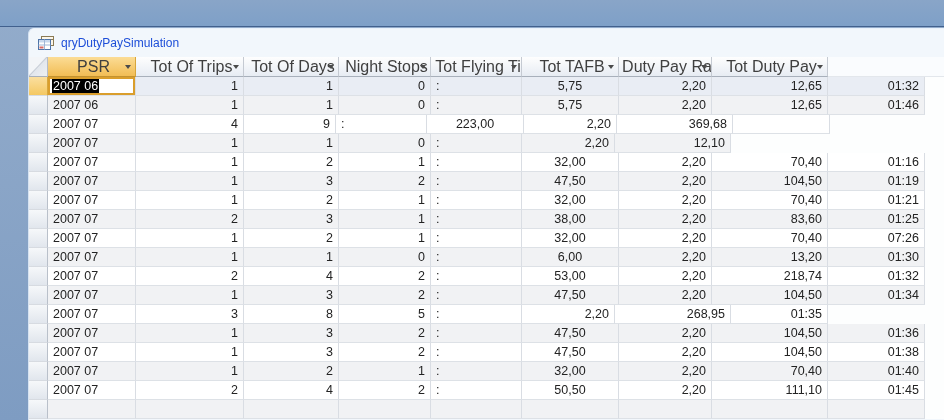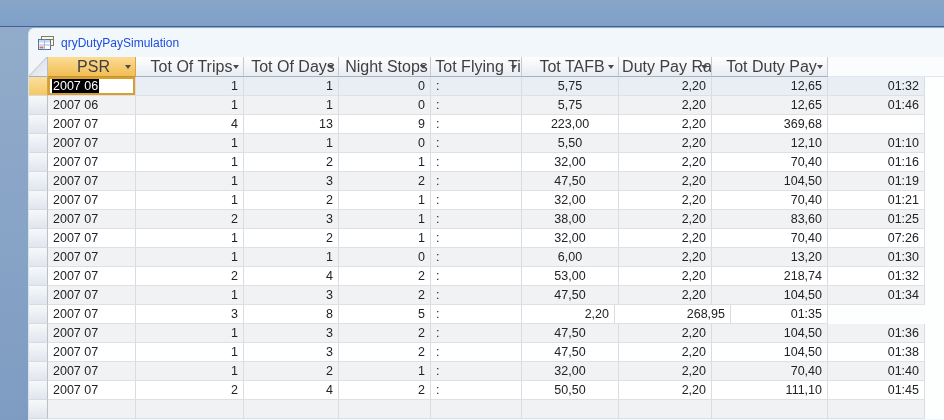--- a/index.html
+++ b/index.html
@@ -171,40 +171,37 @@
             <div class="cell c5 ar">5,75</div>
             <div class="cell c6 ar">2,20</div>
             <div class="cell c7 ar">12,65</div>
             <div class="cell c8 ar">01:46</div>
             <div class="rstrip"></div>
           </div>
           <div class="drow row-odd">
             <div class="rowsel"></div>
             <div class="cell c0 al">2007 07</div>
             <div class="cell c1 ar">4</div>
-            <div class="cell c2 ar">13</div>
             <div class="cell c3 ar">9</div>
             <div class="cell c4 al">:</div>
             <div class="cell c5 ar">223,00</div>
             <div class="cell c6 ar">2,20</div>
             <div class="cell c7 ar">369,68</div>
             <div class="cell c8 ar"></div>
             <div class="rstrip"></div>
           </div>
           <div class="drow row-even">
             <div class="rowsel"></div>
             <div class="cell c0 al">2007 07</div>
             <div class="cell c1 ar">1</div>
             <div class="cell c2 ar">1</div>
             <div class="cell c3 ar">0</div>
             <div class="cell c4 al">:</div>
-            <div class="cell c5 ar">5,50</div>
             <div class="cell c6 ar">2,20</div>
             <div class="cell c7 ar">12,10</div>
-            <div class="cell c8 ar">01:10</div>
             <div class="rstrip"></div>
           </div>
           <div class="drow row-odd">
             <div class="rowsel"></div>
             <div class="cell c0 al">2007 07</div>
             <div class="cell c1 ar">1</div>
             <div class="cell c2 ar">2</div>
             <div class="cell c3 ar">1</div>
             <div class="cell c4 al">:</div>
             <div class="cell c5 ar">32,00</div>

